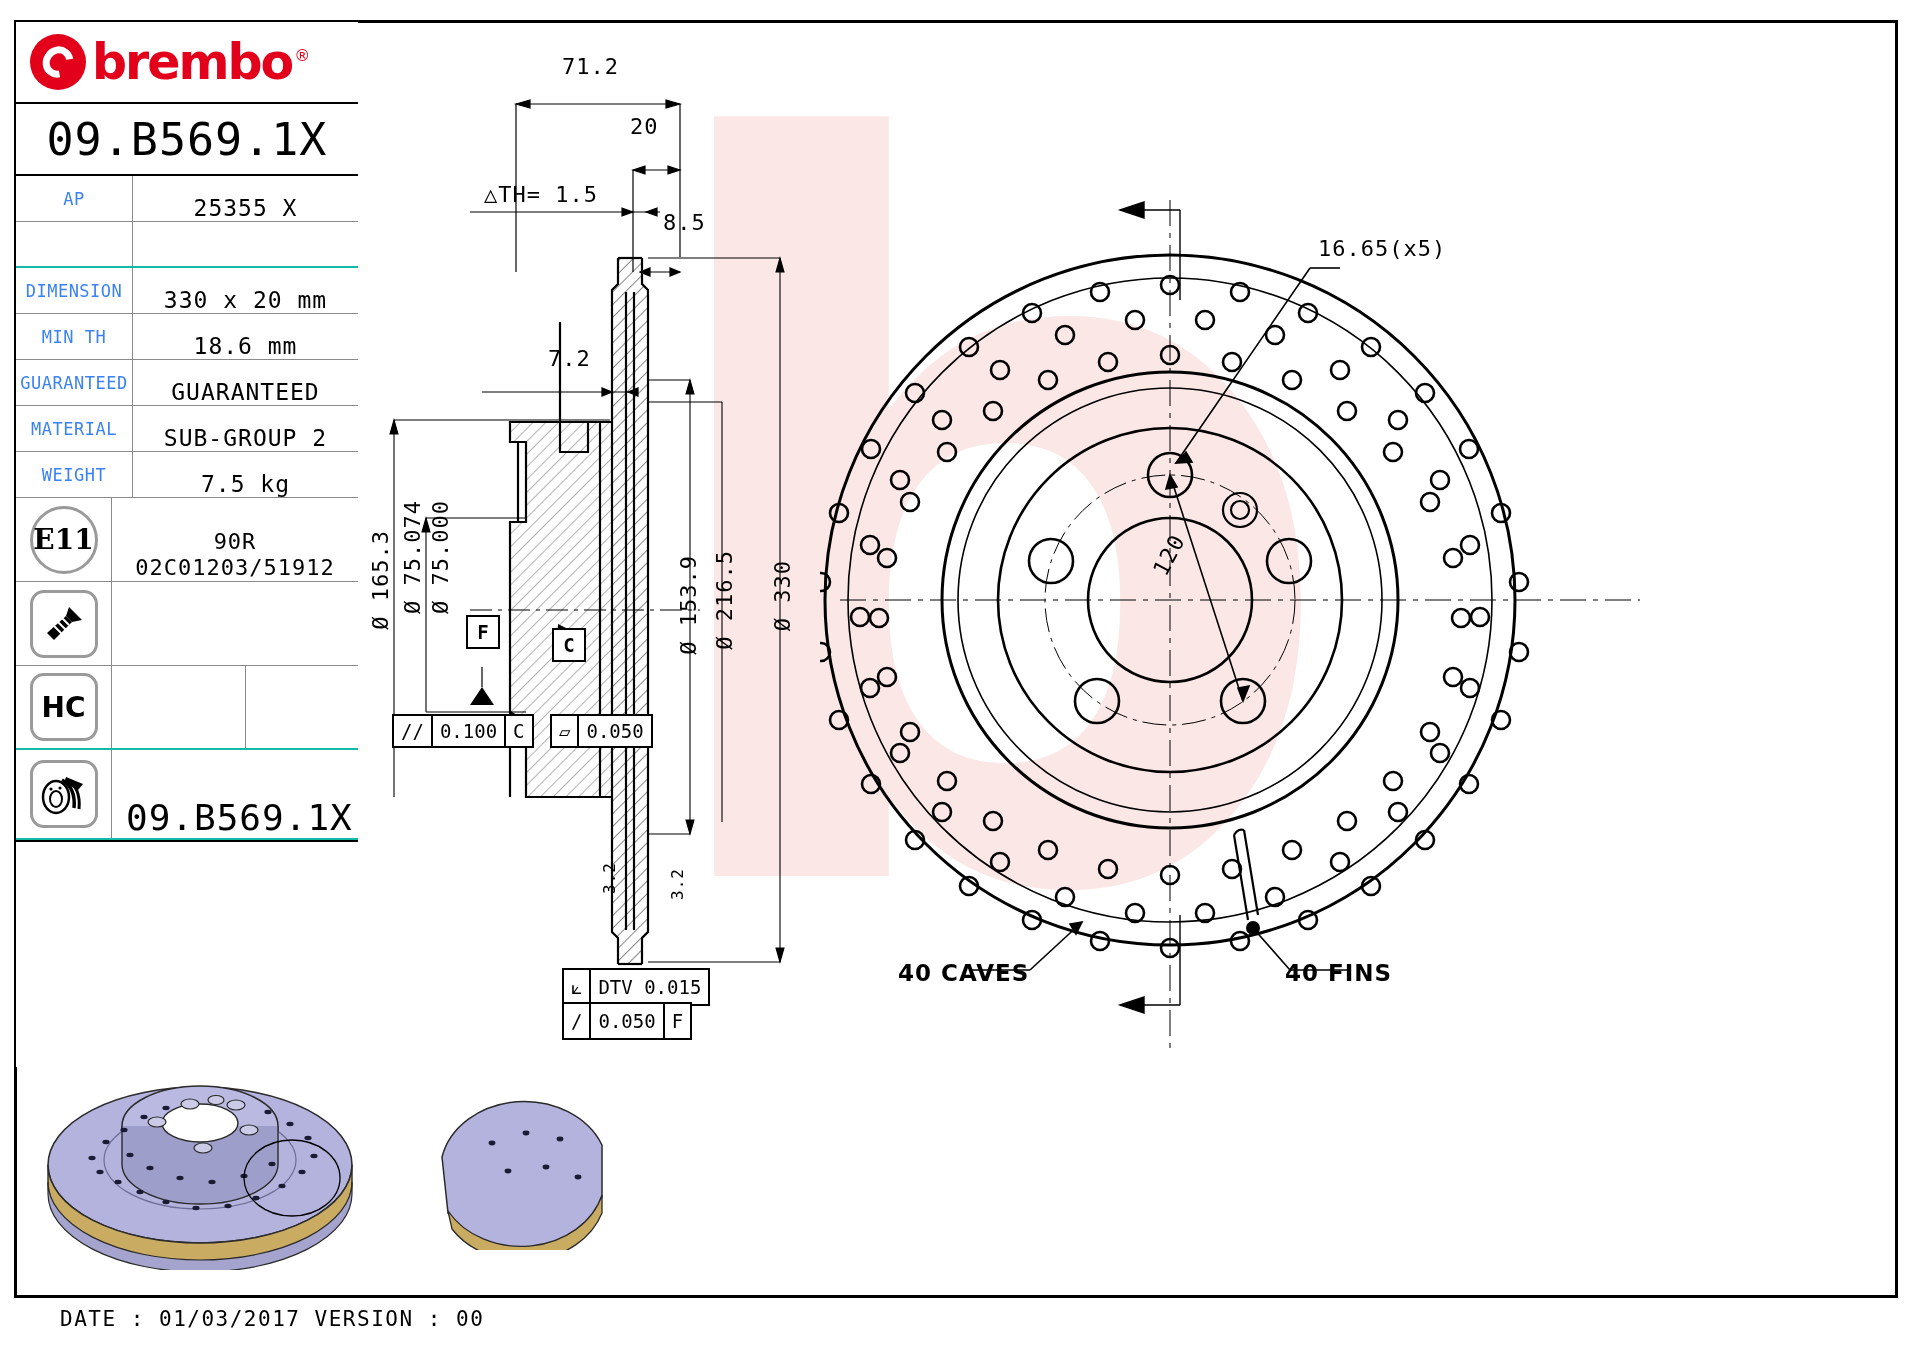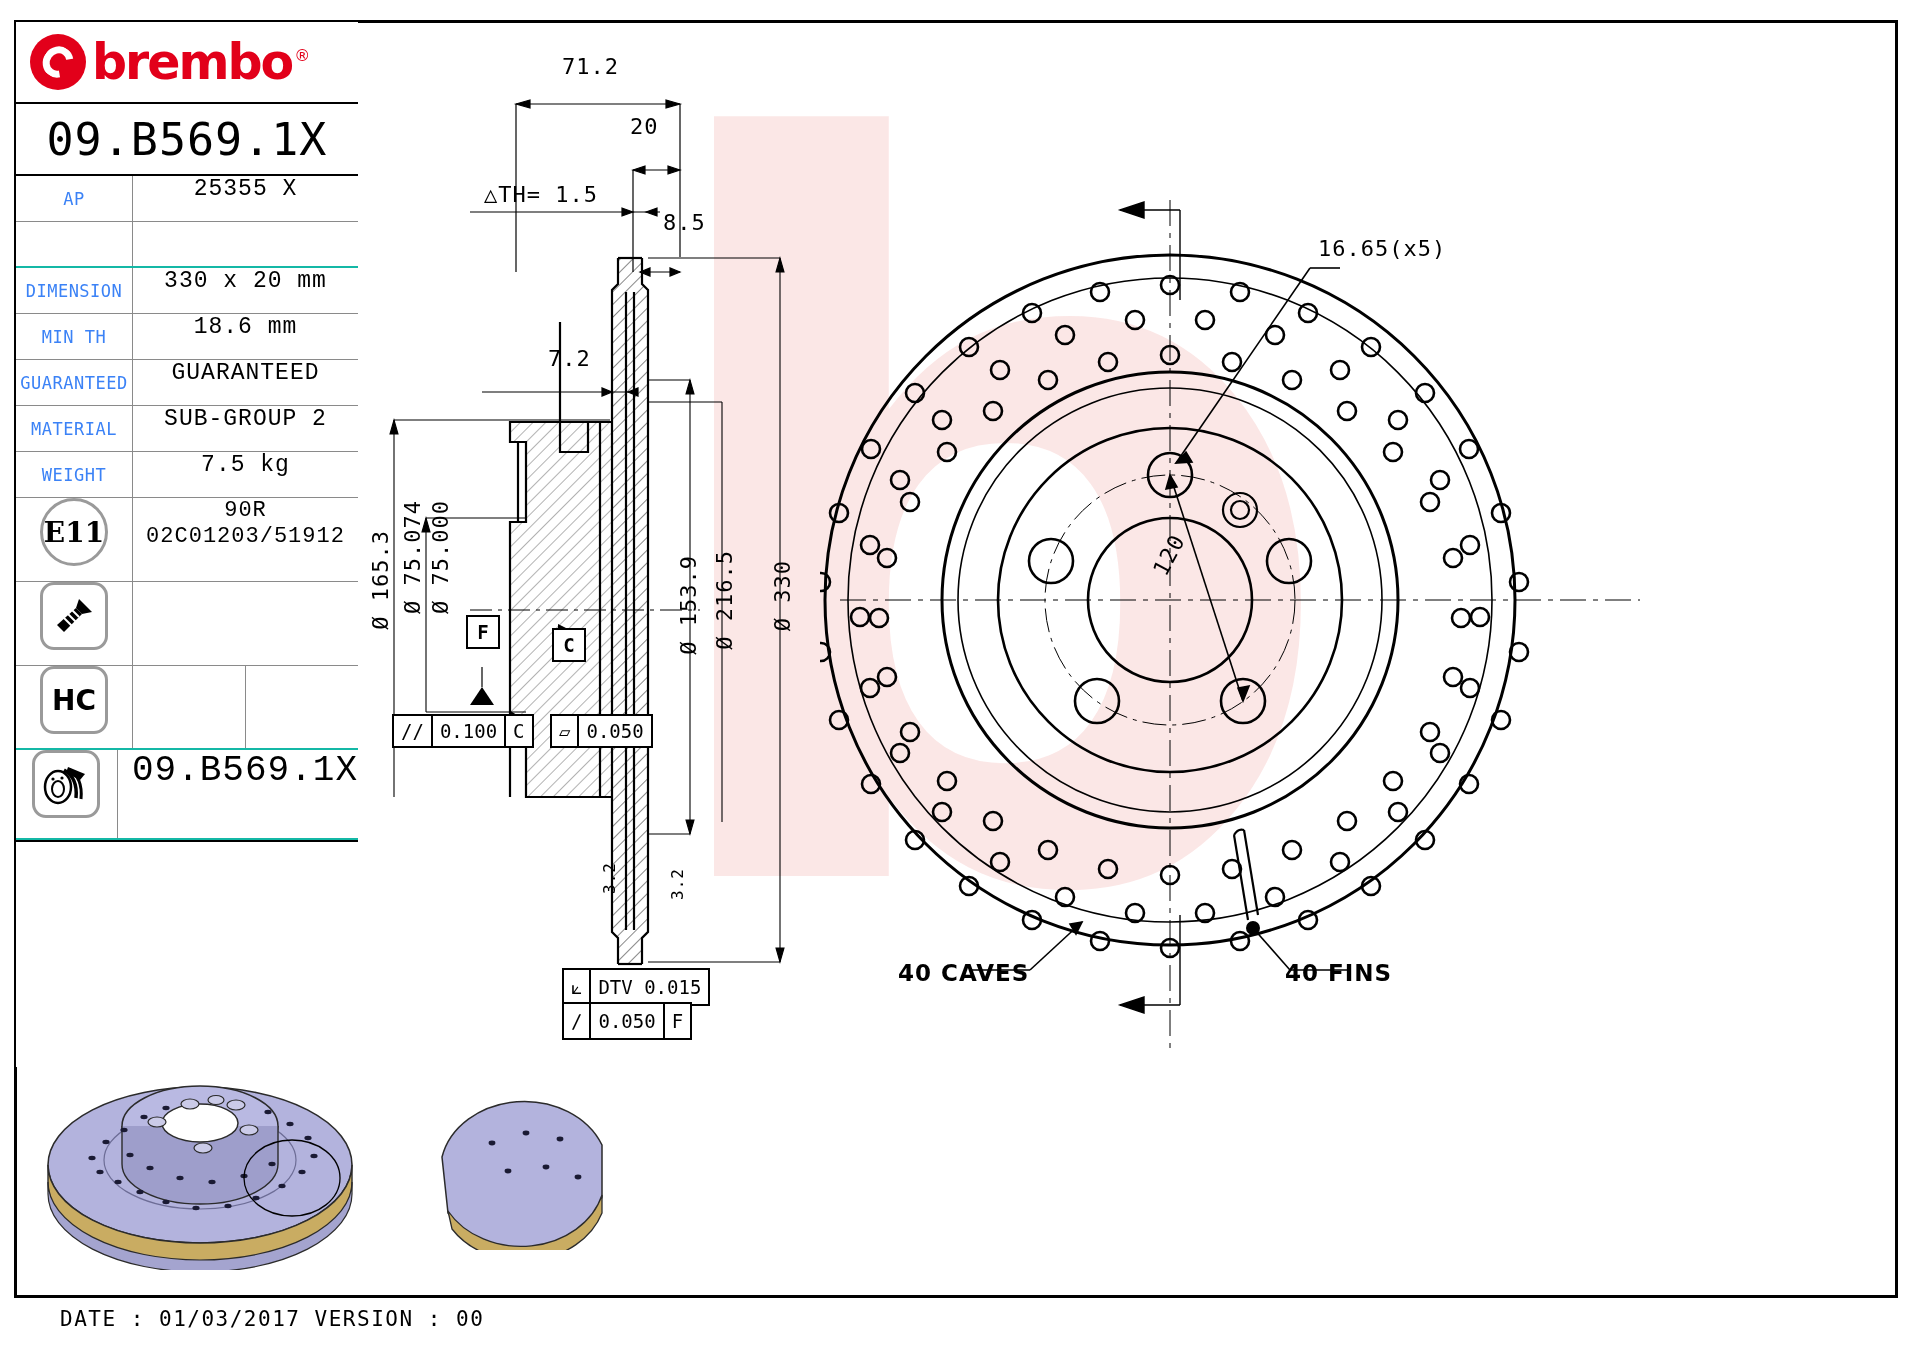--- a/index.html
+++ b/index.html
@@ -12,40 +12,40 @@
   
   #watermark{position:absolute;left:630px;top:30px;width:1200px;height:1120px;
     font-family:"DejaVu Sans",sans-serif;font-weight:bold;font-size:1000px;color:#fbe3e2;
     line-height:1000px;opacity:.85;user-select:none;pointer-events:none;overflow:hidden;}
 
   
   #info-table{position:absolute;left:16px;top:22px;width:342px;background:#fff;}
   .trow{display:flex;border-bottom:1px solid #8a8a8a;box-sizing:border-box;}
   .trow.thick{border-bottom:2px solid #14b8a6;}
   .tc-l{width:117px;border-right:1px solid #8a8a8a;box-sizing:border-box;display:flex;align-items:center;justify-content:center;}
-  .tc-r{flex:1;display:flex;align-items:flex-start;justify-content:center;box-sizing:border-box;font-family:Liberation Mono, monospace;}
+  .tc-r{flex:1;display:flex;align-items:flex-end;justify-content:center;box-sizing:border-box;}
   .lab{font-size:17px;letter-spacing:.5px;color:#3b82f6;}
   .val{font-size:23px;letter-spacing:1px;color:#000;}
 
   #logo-row{height:80px;display:flex;align-items:center;border-bottom:2px solid #000;padding-left:14px;}
   #logo-mark{width:56px;height:56px;border-radius:50%;background:#e2001a;position:relative;flex:none;}
   #logo-mark:after{content:"";position:absolute;left:13px;top:12px;width:30px;height:32px;border-radius:50%;
      border:7px solid #fff;border-right-color:transparent;transform:rotate(35deg);box-sizing:border-box;}
   #logo-text{font-family:"DejaVu Sans",sans-serif;font-weight:bold;font-size:49px;color:#e2001a;
      letter-spacing:-2px;margin-left:6px;}
   #logo-reg{font-family:"DejaVu Sans",sans-serif;font-size:16px;color:#e2001a;margin-left:2px;align-self:flex-start;margin-top:24px;}
 
   #code-row{height:70px;display:flex;align-items:center;justify-content:center;border-bottom:2px solid #000;}
   #code-row span{font-size:45px;letter-spacing:1px;}
 
   .tall{height:46px;}
   .blank{height:46px;}
 
   
-  .icell{width:117px;border-right:1px solid #8a8a8a;display:flex;justify-content:center;box-sizing:border-box;}
+  .icell{width:96px;border-right:1px solid #8a8a8a;display:flex;align-items:center;justify-content:center;box-sizing:border-box;}
   .e11{width:62px;height:62px;border:3px solid #9a9a9a;border-radius:50%;display:flex;align-items:center;justify-content:center;
        font-family:"DejaVu Serif",serif;font-weight:bold;font-size:28px;}
   .rbox{width:62px;height:62px;border:3px solid #9a9a9a;border-radius:14px;display:flex;align-items:center;justify-content:center;
        font-family:"DejaVu Sans",sans-serif;font-weight:bold;font-size:28px;background:#fff;}
   .two-line{display:flex;flex-direction:column;align-items:center;justify-content:center;line-height:1.18;}
   .two-line div{font-size:22px;letter-spacing:1px;}
 
   
   #render-row{height:225px;border-top:2px solid #000;position:relative;}
   #date-line{position:absolute;left:60px;top:1307px;font-size:21px;letter-spacing:1.5px;}

